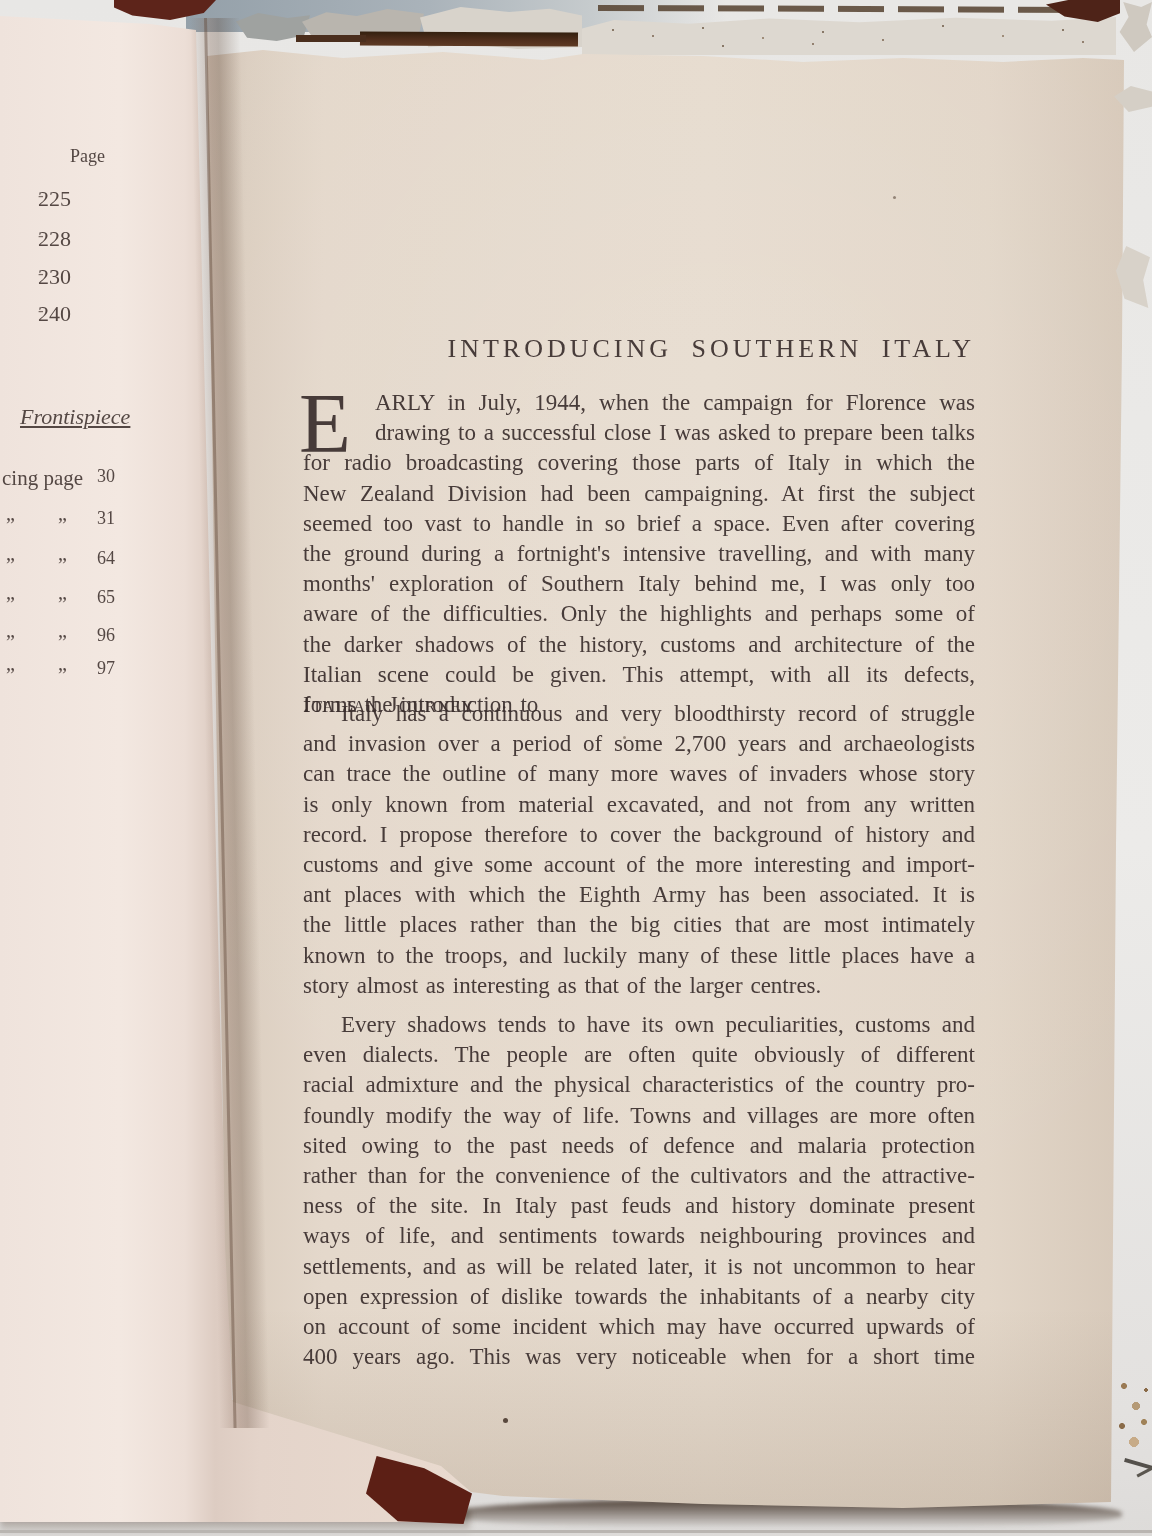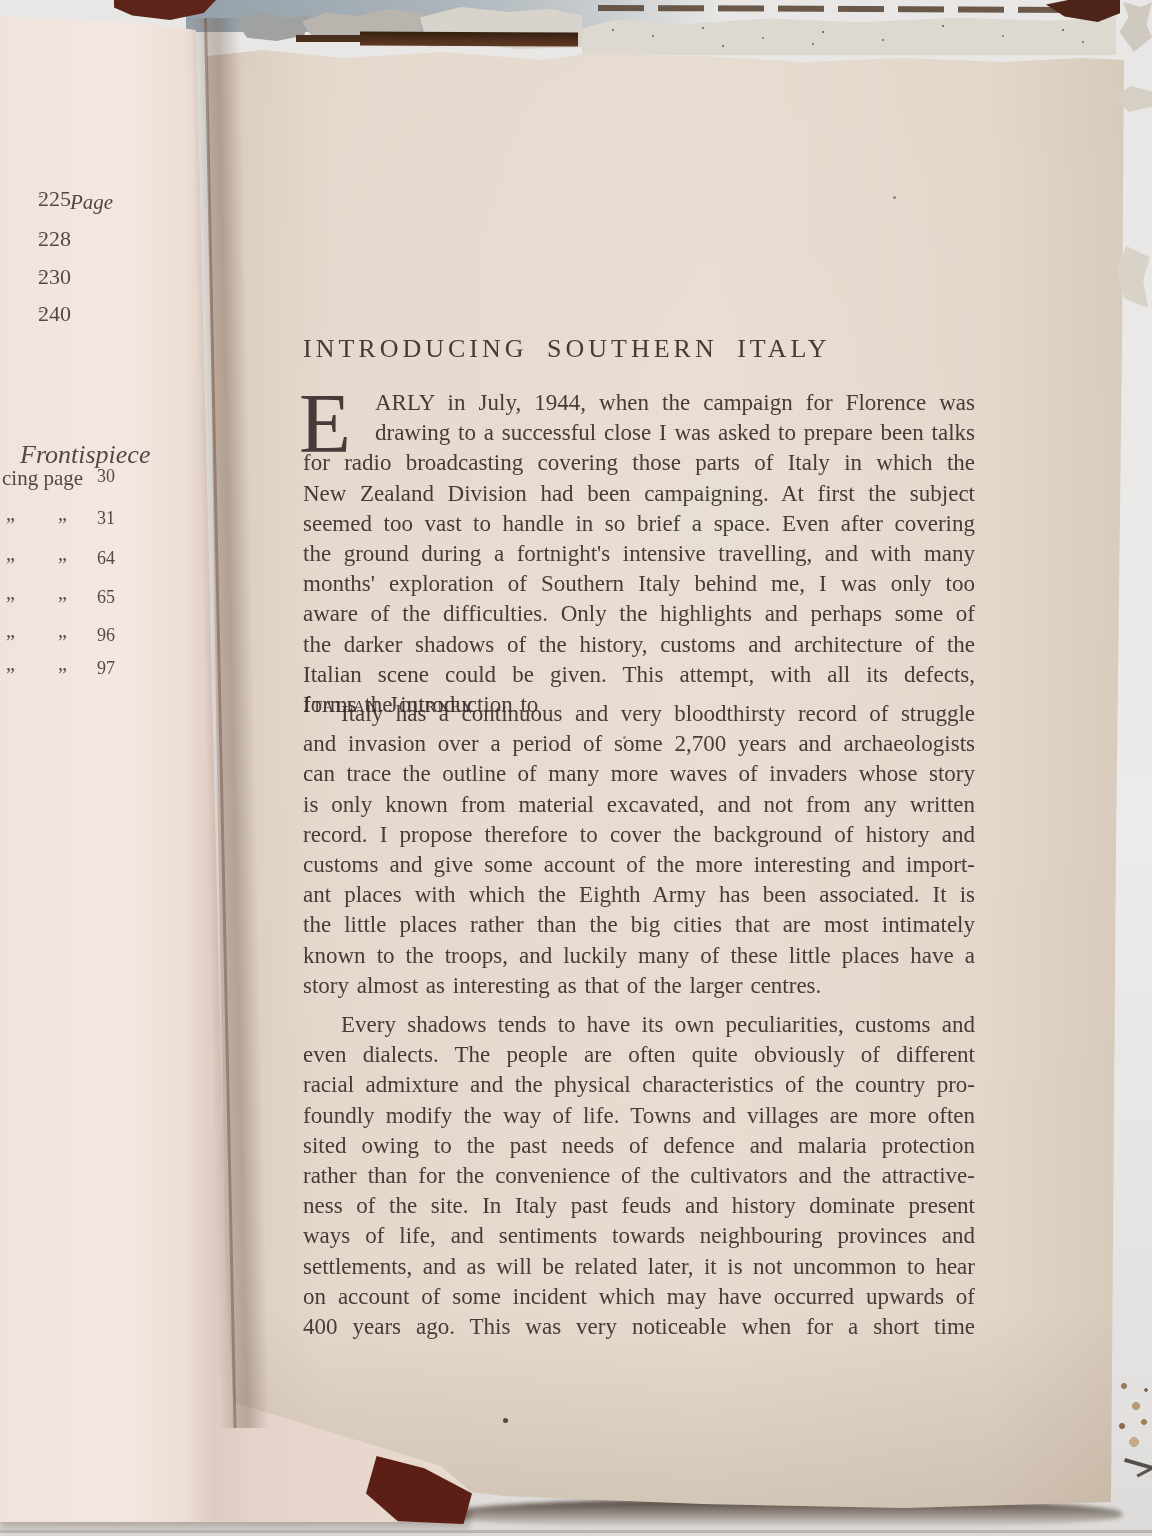--- a/index.html
+++ b/index.html
@@ -55,25 +55,25 @@
     radial-gradient(circle 2px at 32px 14px,#8a6b49 95%,rgba(0,0,0,0) 100%),
     radial-gradient(circle 3px at 30px 46px,#a08258 95%,rgba(0,0,0,0) 100%);}
   .wire1{left:1124px;top:1462px;width:30px;height:4px;background:#54504b;transform:rotate(16deg);z-index:2;}
   .wire2{left:1136px;top:1470px;width:20px;height:3px;background:#5a564f;transform:rotate(-28deg);z-index:2;}
 
   
   .left-page{left:0;top:0;width:470px;height:1536px;z-index:3;
     background:linear-gradient(to right,#efe3dc 0px,#f3e8e1 120px,#ecded6 185px,#ddccc2 215px,#e4d4ca 260px,#e9dacf 460px);
     clip-path:polygon(0 16px,150px 24px,196px 30px,222px 1100px,232px 1400px,460px 1408px,468px 1496px,428px 1522px,0 1522px);}
   .lp-text{color:rgba(62,49,46,.88);}
-  .lp-page-label{left:70px;top:146px;width:80px;font-style:italic;font-size:21px;margin-top:44px;}
+  .lp-page-label{left:70px;top:146px;width:80px;font-size:18px;}
   .lp-row{left:38px;width:82px;display:flex;justify-content:space-between;align-items:baseline;font-size:22px;}
   .lp-row .dash{font-size:17px;color:rgba(70,55,50,.7);}
   .t0{top:186px;} .t1{top:226px;} .t2{top:264px;} .t3{top:301px;}
-  .lp-front{left:20px;top:440px;width:120px;font-style:italic;font-size:26px;}
+  .lp-front{left:20px;top:404px;width:120px;font-style:italic;font-size:22px;text-decoration:underline;}
   .ill-row{left:0;width:124px;height:28px;font-size:21px;}
   .ill-row .c1{left:2px;top:0;}
   .ill-row .dit1{left:6px;top:0;transform:translateY(-6px);font-size:20px;letter-spacing:1px;}
   .ill-row .dit2{left:58px;top:0;transform:translateY(-6px);font-size:20px;letter-spacing:1px;}
   .ill-row .num{left:88px;top:0;width:36px;text-align:center;font-size:18px;}
   .r0{top:466px;} .r1{top:508px;} .r2{top:548px;} .r3{top:587px;} .r4{top:625px;} .r5{top:658px;}
 
   
   .gutter{left:190px;top:18px;width:50px;height:1410px;z-index:5;transform:skewX(1.2deg);transform-origin:top left;
     background:linear-gradient(to right,rgba(120,95,80,0) 0%,rgba(130,103,88,.34) 40%,rgba(92,68,52,.30) 56%,rgba(120,95,80,0) 100%);}
@@ -82,21 +82,21 @@
   
   .right-page{left:203px;top:46px;width:924px;height:1468px;z-index:4;
     background:
       radial-gradient(120% 90% at 55% 32%,rgba(255,255,255,.10),rgba(255,255,255,0) 60%),
       linear-gradient(to bottom,rgba(0,0,0,0) 86%,rgba(110,85,60,.16) 100%),
       linear-gradient(to right,#cdbfb1 0px,#dccfc1 45px,#e4d8cb 120px,#e6dbce 55%,#e2d6c8 85%,#d7c9ba 100%);
     clip-path:polygon(4px 10px,60px 4px,140px 12px,240px 6px,340px 14px,380px 8px,500px 10px,600px 16px,
       700px 12px,800px 16px,880px 12px,921px 14px,919px 300px,913px 800px,908px 1456px,700px 1462px,
       500px 1458px,300px 1450px,268px 1446px,238px 1420px,30px 1356px,22px 1200px,12px 600px);}
   .ink{color:rgba(58,46,44,.92);}
-  .heading{left:100px;top:288px;width:672px;text-align:left;font-size:26px;letter-spacing:4px;word-spacing:9px;}
+  .heading{left:100px;top:288px;width:672px;text-align:right;font-size:26px;letter-spacing:4px;word-spacing:9px;}
   .body-col{left:100px;top:342px;width:672px;font-size:23px;line-height:30.2px;word-spacing:2px;position:absolute;}
   .body-col .para{position:static;display:block;margin:0;}
   .para2,.para3{margin-top:9px !important;}
   .ln{position:static;display:block;text-align:justify;text-align-last:justify;white-space:normal;}
   .ln.end{text-align-last:left;}
   .ln.ind{text-indent:38px;}
   .ln.pad1{padding-left:72px;}
   .dropcap{left:96px;top:344px;font-size:85px;line-height:.78;font-weight:normal;}
   .sc{font-variant:small-caps;letter-spacing:1.5px;}
   .speck1{left:300px;top:1372px;width:5px;height:5px;border-radius:50%;background:rgba(66,48,38,.85);}
@@ -226,20 +226,21 @@
       <div class="para para3">
         <span class="ln ind">Every shadows tends to have its own peculiarities, customs and</span>
         <span class="ln">even dialects. The people are often quite obviously of different</span>
         <span class="ln">racial admixture and the physical characteristics of the country pro-</span>
         <span class="ln">foundly modify the way of life. Towns and villages are more often</span>
         <span class="ln">sited owing to the past needs of defence and malaria protection</span>
         <span class="ln">rather than for the convenience of the cultivators and the attractive-</span>
         <span class="ln">ness of the site. In Italy past feuds and history dominate present</span>
         <span class="ln">ways of life, and sentiments towards neighbouring provinces and</span>
         <span class="ln">settlements, and as will be related later, it is not uncommon to hear</span>
+        <span class="ln">open expression of dislike towards the inhabitants of a nearby city</span>
         <span class="ln">on account of some incident which may have occurred upwards of</span>
         <span class="ln">400 years ago. This was very noticeable when for a short time</span>
       </div>
     </div>
 
     <div class="speck1"></div>
     <div class="speck2"></div>
     <div class="speck3"></div>
   </div>
 

